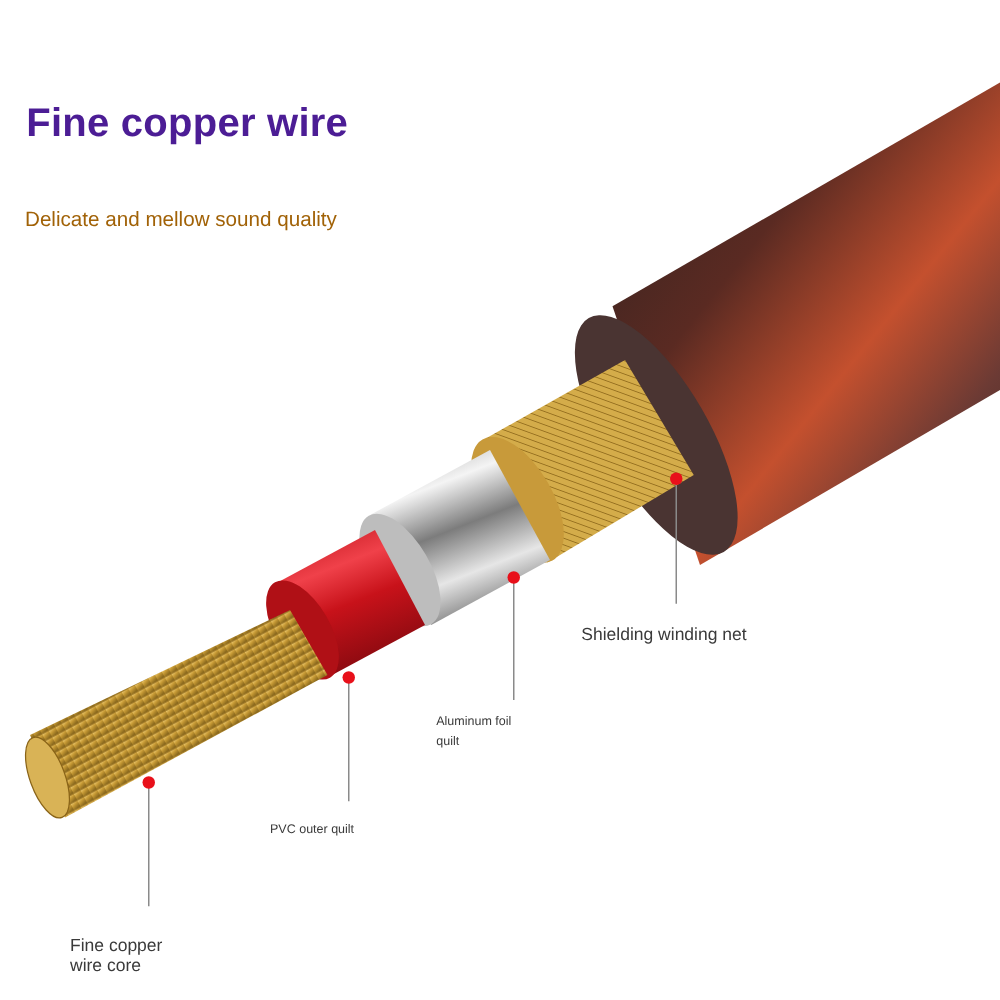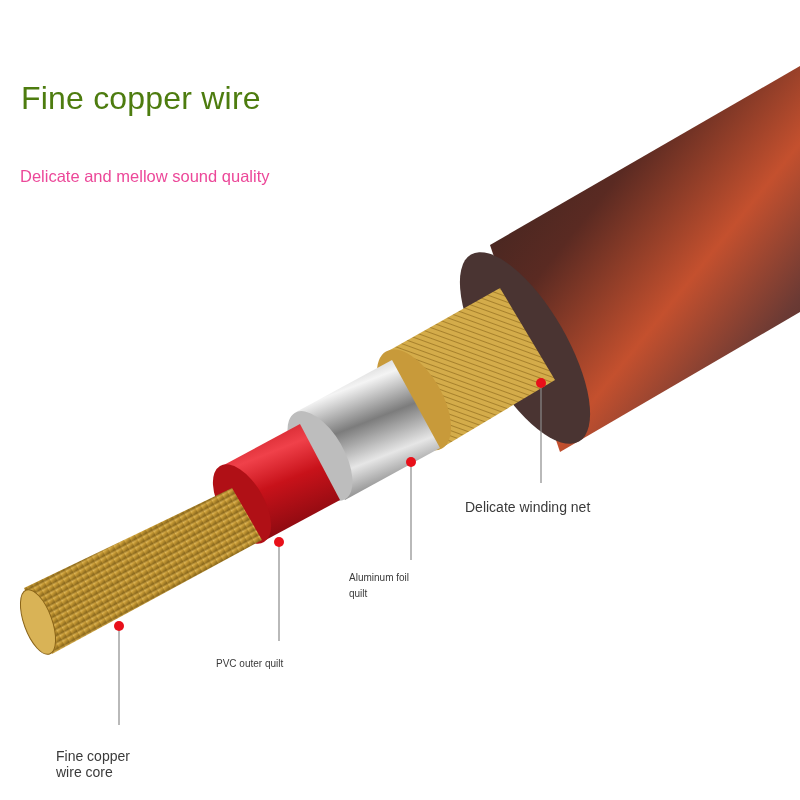--- a/index.html
+++ b/index.html
@@ -1,23 +1,23 @@
 <!DOCTYPE html>
 <html><head>
 <meta charset="utf-8">
 <style>
   html, body { margin: 0; padding: 0; background: #ffffff; }
   body { width: 800px; height: 800px; position: relative; overflow: hidden;
          font-family: "Liberation Sans", sans-serif; }
-  .title { position: absolute; left: 21px; top: 82px; font-size: 32px; color: #4d7c0f;
-           font-weight: normal; letter-spacing: 0.2px; margin: 0; line-height: 1; }
+  .title { position: absolute; left: 21px; top: 82px; font-size: 32px; color: #4c1d95;
+           font-weight: bold; letter-spacing: 0.2px; margin: 0; line-height: 1; }
   .desc { position: absolute; left: 20px; top: 164px; font-size: 16.5px; color: #7c7c7c;
           line-height: 18px; width: 520px; }
   .desc p { margin: 0; }
-  .desc .sub { color: #ec4899; margin-top: 3px; }
+  .desc .sub { color: #a16207; margin-top: 3px; }
   svg.cable { position: absolute; left: 0; top: 0; }
   .callout-label { position: absolute; color: #3a3a3a; font-size: 10px; line-height: 16px; }
   .callout-label.small { font-size: 14px; }
 </style>
 </head>
 <body>
 
 <h1 class="title">Fine copper wire</h1>
 
 <div class="desc">
@@ -94,21 +94,21 @@
   </g>
 
   <g fill="#e8101a">
     <circle cx="541" cy="383" r="5"></circle>
     <circle cx="411" cy="462" r="5"></circle>
     <circle cx="279" cy="542" r="5"></circle>
     <circle cx="119" cy="626" r="5"></circle>
   </g>
 </svg>
 
-<div class="callout-label small" style="left:465px; top:499px;">Delicate winding net</div>
+<div class="callout-label small" style="left:465px; top:499px;">Shielding winding net</div>
 
 <div class="callout-label" style="left:349px; top:570px;">
   <div>Aluminum foil</div>
   <div>quilt</div>
 </div>
 
 <div class="callout-label" style="left:216px; top:656px;">PVC outer quilt</div>
 
 <div class="callout-label small" style="left:56px; top:748px;">
   <div>Fine copper</div>

